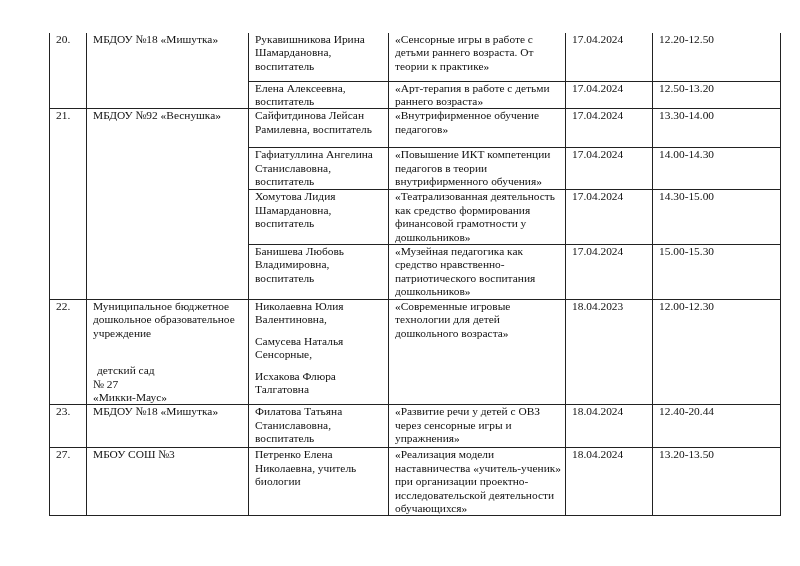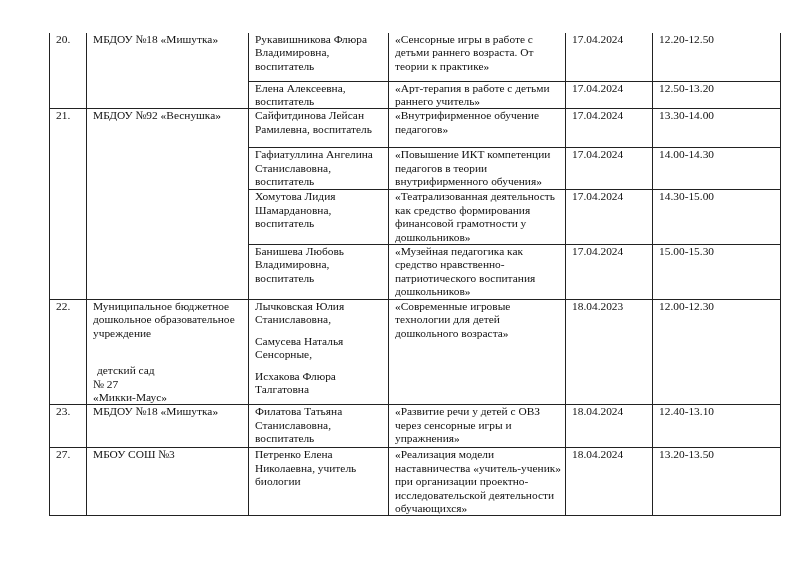--- a/index.html
+++ b/index.html
@@ -54,28 +54,28 @@
       <col style="width:140px">
       <col style="width:177px">
       <col style="width:87px">
       <col style="width:128px">
     </colgroup>
     <tbody>
 
       <tr style="height:48px">
         <td class="num" rowspan="2">20.</td>
         <td rowspan="2">МБДОУ №18 «Мишутка»</td>
-        <td>Рукавишникова Флюра Владимировна, воспитатель</td>
+        <td>Рукавишникова Ирина Шамардановна, воспитатель</td>
         <td>«Сенсорные игры в работе с детьми раннего возраста. От теории к практике»</td>
         <td>17.04.2024</td>
         <td class="time">12.20-12.50</td>
       </tr>
       <tr style="height:27px">
         <td class="indent">Елена Алексеевна, воспитатель</td>
-        <td>«Арт-терапия в работе с детьми раннего учитель»</td>
+        <td>«Арт-терапия в работе с детьми раннего возраста»</td>
         <td>17.04.2024</td>
         <td>12.50-13.20</td>
       </tr>
 
       <tr style="height:39px">
         <td class="num" rowspan="4">21.</td>
         <td rowspan="4">МБДОУ №92 «Веснушка»</td>
         <td>Сайфитдинова Лейсан Рамилевна, воспитатель</td>
         <td>«Внутрифирменное обучение педагогов»</td>
         <td>17.04.2024</td>
@@ -102,36 +102,36 @@
 
       <tr style="height:100px">
         <td class="num">22.</td>
         <td>
           <div>Муниципальное бюджетное дошкольное образовательное учреждение</div>
           <div class="indent">детский сад</div>
           <div>№ 27</div>
           <div>«Микки-Маус»</div>
         </td>
         <td>
-          <span class="multi-p">Лычковская Юлия Станиславовна,</span>
+          <span class="multi-p">Николаевна Юлия Валентиновна,</span>
           <span class="multi-p">Самусева Наталья Сенсорные,</span>
           <span class="multi-p">Исхакова Флюра Талгатовна</span>
         </td>
         <td>«Современные игровые технологии для детей дошкольного возраста»</td>
         <td>18.04.2023</td>
         <td>12.00-12.30</td>
       </tr>
 
       <tr style="height:43px">
         <td class="num">23.</td>
         <td>МБДОУ №18 «Мишутка»</td>
         <td>Филатова Татьяна Станиславовна, воспитатель</td>
         <td class="indent">«Развитие речи у детей с ОВЗ через сенсорные игры и упражнения»</td>
         <td>18.04.2024</td>
-        <td>12.40-13.10</td>
+        <td>12.40-20.44</td>
       </tr>
 
       <tr style="height:68px">
         <td class="num">27.</td>
         <td>МБОУ СОШ №3</td>
         <td>Петренко Елена Николаевна, учитель биологии</td>
         <td>«Реализация модели наставничества «учитель-ученик» при организации проектно-исследовательской деятельности обучающихся»</td>
         <td>18.04.2024</td>
         <td>13.20-13.50</td>
       </tr>

